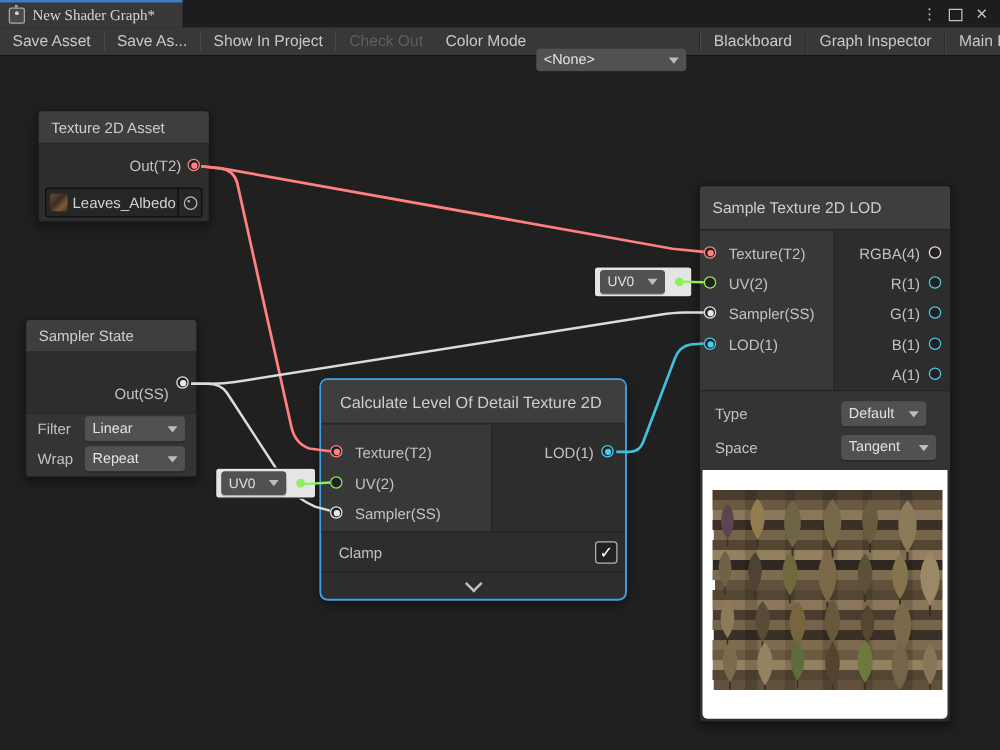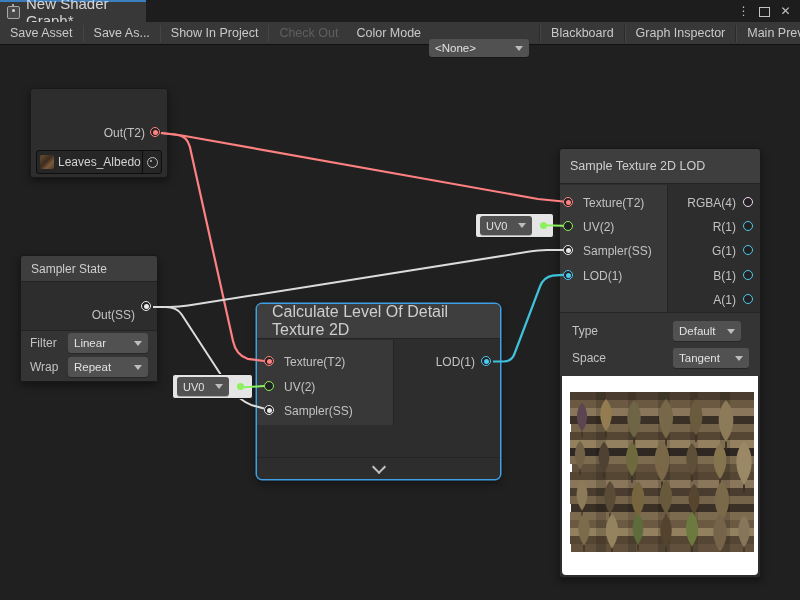--- a/index.html
+++ b/index.html
@@ -3,21 +3,21 @@
 <meta charset="utf-8">
 <style>
   html,body{margin:0;padding:0;}
   body{
     width:800px;height:600px;position:relative;overflow:hidden;
     background:#202020;font-family:"Liberation Sans",sans-serif;
     -webkit-font-smoothing:antialiased;
   }
   
   .tabbar{position:absolute;left:0;top:0;width:800px;height:22px;background:#1d1d1d;display:flex;align-items:stretch;z-index:10;}
-  .tab{width:146px;background:#383838;border-top:2px solid #3c7fbf;display:flex;align-items:center;gap:6px;padding-left:7px;box-sizing:border-box;color:#d6d6d6;font-size:15px;}
+  .tab{width:146px;background:#383838;border-top:2px solid #3c7fbf;display:flex;align-items:center;gap:6px;padding-left:7px;box-sizing:border-box;color:#d6d6d6;font-size:12px;font-family:Liberation Serif, serif;}
   .sg-icon{width:11px;height:11px;border:1px solid #a8a8a8;border-radius:2px;background:#4a4a4a;position:relative;flex:0 0 auto;}
   .sg-icon::after{content:"";position:absolute;left:3.5px;top:2px;width:3px;height:3px;border-radius:50%;background:#d8d8d8;}
   .sg-icon::before{content:"";position:absolute;left:4px;top:-3px;width:2px;height:2px;background:#a8a8a8;}
   .win-ctrls{margin-left:auto;display:flex;align-items:center;padding-right:4px;}
   .winbtn{width:21px;text-align:center;color:#c2c2c2;font-size:12px;line-height:22px;cursor:default;}
   .maxbox{display:inline-block;width:9px;height:8px;border:1.5px solid #c2c2c2;vertical-align:middle;}
   
   .toolbar{position:absolute;left:0;top:22px;width:800px;height:23px;background:#383838;border-bottom:1px solid #111;display:flex;align-items:center;font-size:12.5px;color:#c9c9c9;z-index:10;box-sizing:border-box;}
   .tb-btn{padding:0 10px;line-height:22px;white-space:nowrap;}
   .tb-btn.disabled{color:#5f5f5f;}
@@ -71,34 +71,35 @@
 <div class="toolbar">
   <div class="tb-btn">Save Asset</div>
   <div class="tb-sep"></div>
   <div class="tb-btn">Save As...</div>
   <div class="tb-sep"></div>
   <div class="tb-btn">Show In Project</div>
   <div class="tb-sep"></div>
   <div class="tb-btn disabled">Check Out</div>
   <div class="tb-right">
     <div class="tb-label">Color Mode</div>
-    <div class="dd" style="width:100px;height:18px;margin-right:10px;margin-top:30px;">
+    <div class="dd" style="width:120px;height:18px;margin-right:10px;margin-top:30px;">
       <span>&lt;None&gt;</span>
       <span class="dd-arrow"></span>
     </div>
     <div class="tb-sep"></div>
     <div class="tb-btn">Blackboard</div>
     <div class="tb-sep"></div>
     <div class="tb-btn">Graph Inspector</div>
     <div class="tb-sep"></div>
     <div class="tb-btn">Main Preview</div>
   </div>
 </div>
 
 <div class="node" style="left:30px;top:88px;width:138px;height:90px;">
+  <div class="node-title" style="height:26px;">Texture 2D Asset</div>
   <span class="plabel" style="right:22px;top:37px;">Out(T2)</span>
   <span class="port conn c-tex" style="left:119px;top:38px;"></span>
   <div class="objfield" style="left:5px;top:61px;width:126px;height:24px;">
     <span class="thumb"></span>
     <span>Leaves_Albedo</span>
     <span class="picker">
         <span class="pick-circle"></span>
       </span>
   </div>
 </div>
@@ -114,31 +115,35 @@
     <span class="dd-arrow"></span>
   </div>
   <span class="plabel" style="left:9px;top:104px;">Wrap</span>
   <div class="dd" style="position:absolute;left:47px;top:101px;width:80px;">
     <span>Repeat</span>
     <span class="dd-arrow"></span>
   </div>
 </div>
 
 <div class="node selected" style="left:256px;top:303px;width:245px;height:177px;">
-  <div class="node-title" style="height:35px;font-size:16px;padding-left:15px;">Calculate Level Of Detail Texture 2D</div>
+  <div class="node-title" style="height:35px;font-size:13px;padding-left:15px;">Calculate Level Of Detail Texture 2D</div>
   <div class="sect-left" style="left:0;top:36px;width:136px;height:85px;"></div>
   <div class="sect-right" style="left:136px;right:0;top:36px;height:85px;"></div>
   <span class="port conn c-tex" style="left:7px;top:52px;"></span>
   <span class="plabel" style="left:27px;top:51px;">Texture(T2)</span>
   <span class="port c-v2" style="left:7px;top:77px;"></span>
   <span class="plabel" style="left:27px;top:76px;">UV(2)</span>
   <span class="port conn c-ss" style="left:7px;top:101px;"></span>
   <span class="plabel" style="left:27px;top:100px;">Sampler(SS)</span>
   <span class="plabel" style="right:25px;top:51px;">LOD(1)</span>
   <span class="port conn c-f1" style="left:224px;top:52px;"></span>
+  <div style="position:absolute;left:0;right:0;top:121px;height:32px;border-top:1px solid #242424;">
+    <span class="plabel" style="left:14px;top:9px;">Clamp</span>
+    <span class="checkbox" style="left:219px;top:7px;">✓</span>
+  </div>
   <div class="chev-row" style="top:153px;height:21px;">
     <span class="chevron"></span>
   </div>
 </div>
 
 <div class="node" style="left:559px;top:148px;width:202px;height:430px;">
   <div class="node-title" style="height:35px;font-size:12.5px;">Sample Texture 2D LOD</div>
   <div class="sect-left" style="left:0;top:36px;width:107px;height:127px;"></div>
   <div class="sect-right" style="left:107px;right:0;top:36px;height:127px;"></div>
   <span class="port conn c-tex" style="left:3px;top:48px;"></span>

